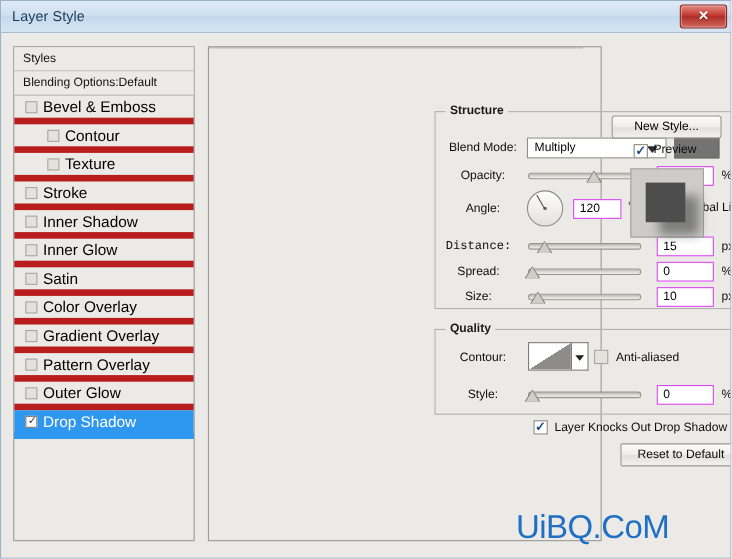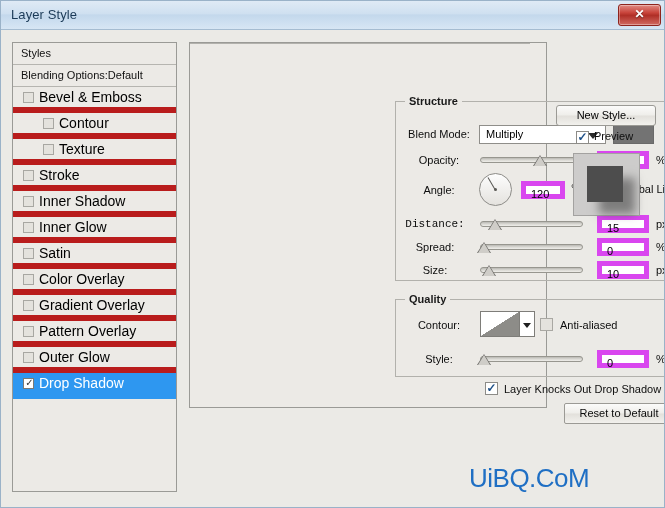--- a/index.html
+++ b/index.html
@@ -119,21 +119,21 @@
     font-size: 10px;
     line-height: 13px;
     text-align: center;
     color: #333333;
   }
 
   
   #main {
     position: absolute;
     left: 188px; top: 41px;
-    width: 358px; height: 366px;
+    width: 358px; height: 450px;
     background: #eceae6;
     border: 1px solid #9a9a96;
     box-sizing: border-box;
   }
   .group {
     position: absolute;
     border: 1px solid #b2b1ac;
     box-sizing: border-box;
   }
   .group > .glabel {
@@ -165,21 +165,21 @@
     position: absolute;
     text-align: center;
     font-size: 11px;
     color: #0d0d0d;
     white-space: nowrap;
   }
   .num-input {
     position: absolute;
     height: 18px;
     background: #ffffff;
-    border: 5px solid #d946ef;
+    border: 1px solid #d946ef;
     box-sizing: border-box;
     font-size: 11px;
     line-height: 16px;
     padding-left: 5px;
     color: #000;
     cursor: text;
   }
   .unit {
     position: absolute;
     font-size: 11px;
@@ -411,21 +411,21 @@
     left: 13px; top: 12px;
     width: 36px; height: 36px;
     background: #4d4d4d;
     box-shadow: 12px 12px 9px rgba(60,60,60,.55);
   }
 
   
   #watermark {
     position: absolute;
     left: 468px; top: 462px;
-    font-size: 26px;
+    font-size: 30px;
     color: #1f6fc4;
     font-family: "Liberation Sans", sans-serif;
     letter-spacing: -.5px;
     white-space: nowrap;
   }
 </style>
 </head>
 <body>
 
 <div id="window">

